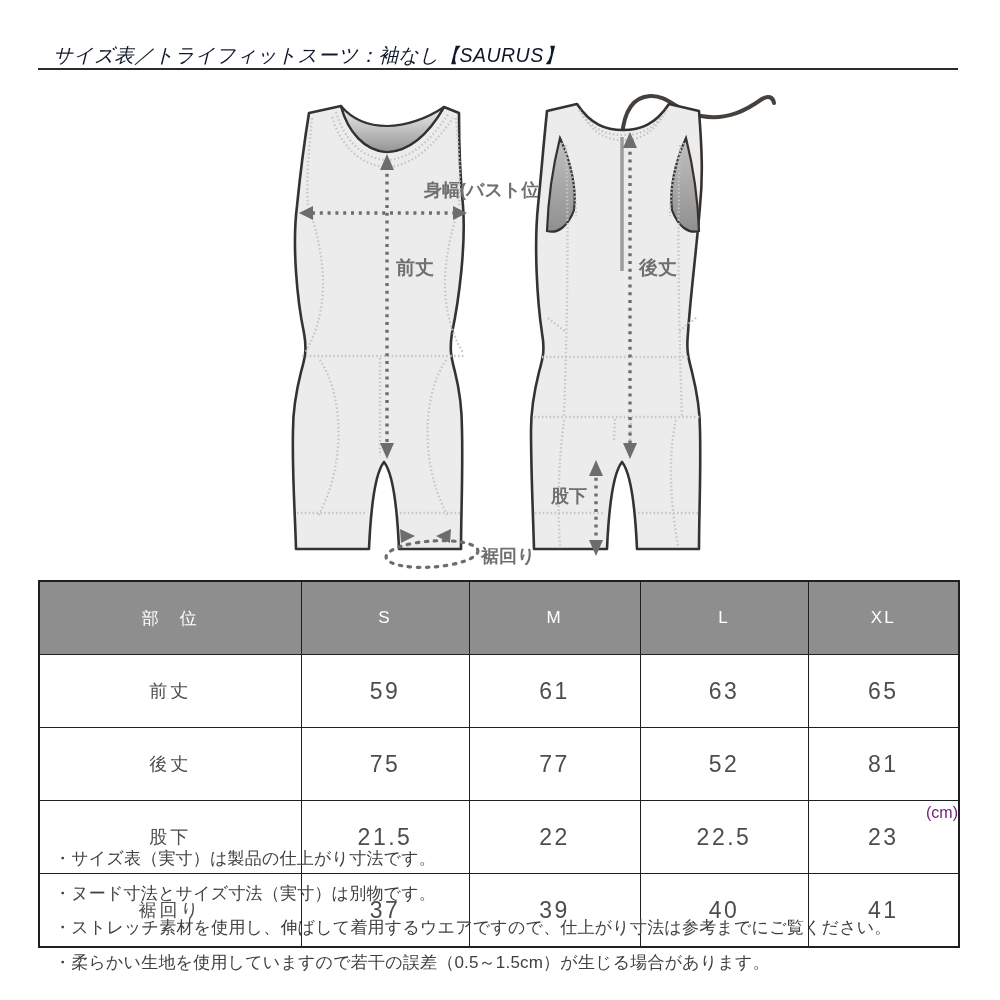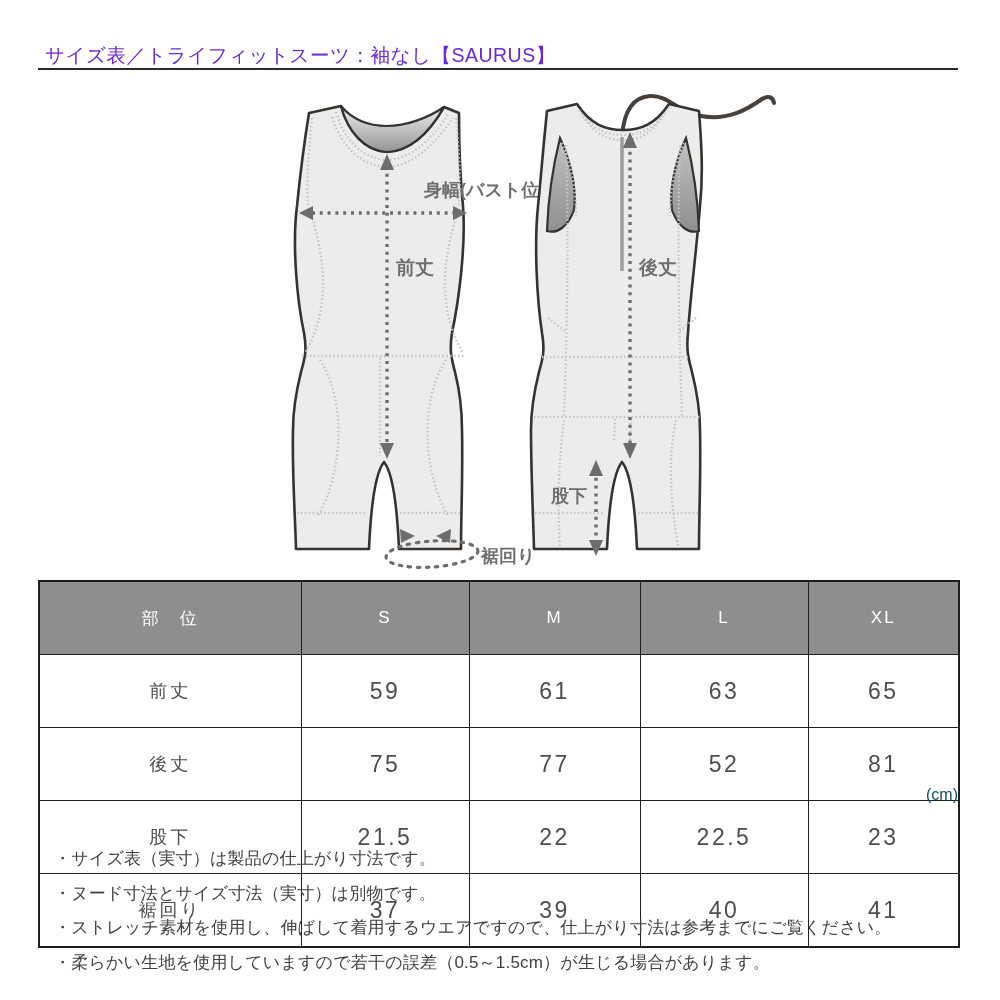--- a/index.html
+++ b/index.html
@@ -1,21 +1,21 @@
 <!DOCTYPE html>
 <html><head>
 <meta charset="utf-8">
 <style>
   html,body{margin:0;padding:0;background:#fff;}
   .page{
     position:relative;width:1000px;height:1000px;background:#ffffff;overflow:hidden;
     font-family:"Liberation Sans","DejaVu Sans",sans-serif;
   }
   .page-title{
-    position:absolute;left:45px;top:42px;font-size:19.5px;color:#6d28d9;letter-spacing:.5px;
+    position:absolute;left:53px;top:42px;font-size:19.5px;color:#0f172a;letter-spacing:.5px;font-style:italic;
   }
   .title-rule{
     position:absolute;left:38px;top:68px;width:920px;height:1.5px;background:#2b2b2b;
   }
   .diagram-svg{position:absolute;left:0;top:0;width:1000px;height:580px;}
 
   
   .suit-outline{fill:#ececec;stroke:#37322e;stroke-width:2.6;stroke-linejoin:round;}
   .neck-inner{stroke:#37322e;stroke-width:2.2;}
   .panel{stroke:#37322e;stroke-width:2.2;}
@@ -33,21 +33,21 @@
   table.size-table{border-collapse:collapse;table-layout:fixed;width:920px;border:2px solid #1f1f1f;}
   .size-table th,.size-table td{
     border:1.4px solid #1f1f1f;height:40px;padding:16px;text-align:center;vertical-align:middle;
   }
   .size-table th{
     background:#8e8e8e;color:#ffffff;font-weight:normal;font-size:17px;letter-spacing:2px;
   }
   .size-table td{color:#4d4d4d;font-size:23px;letter-spacing:2.5px;}
   .size-table td.row-label{font-size:18px;letter-spacing:3px;}
 
-  .unit-label{position:absolute;top:786px;right:42px;font-size:16px;color:#0c4a6e;}
+  .unit-label{position:absolute;top:804px;right:42px;font-size:16px;color:#701a75;}
 
   .notes{position:absolute;left:54px;top:847px;width:910px;}
   .notes p{margin:0 0 11.5px 0;font-size:17px;color:#404040;letter-spacing:.2px;}
 </style>
 </head>
 <body>
 
 <div class="page">
 
   <div class="page-title">サイズ表／トライフィットスーツ：袖なし【SAURUS】</div>

